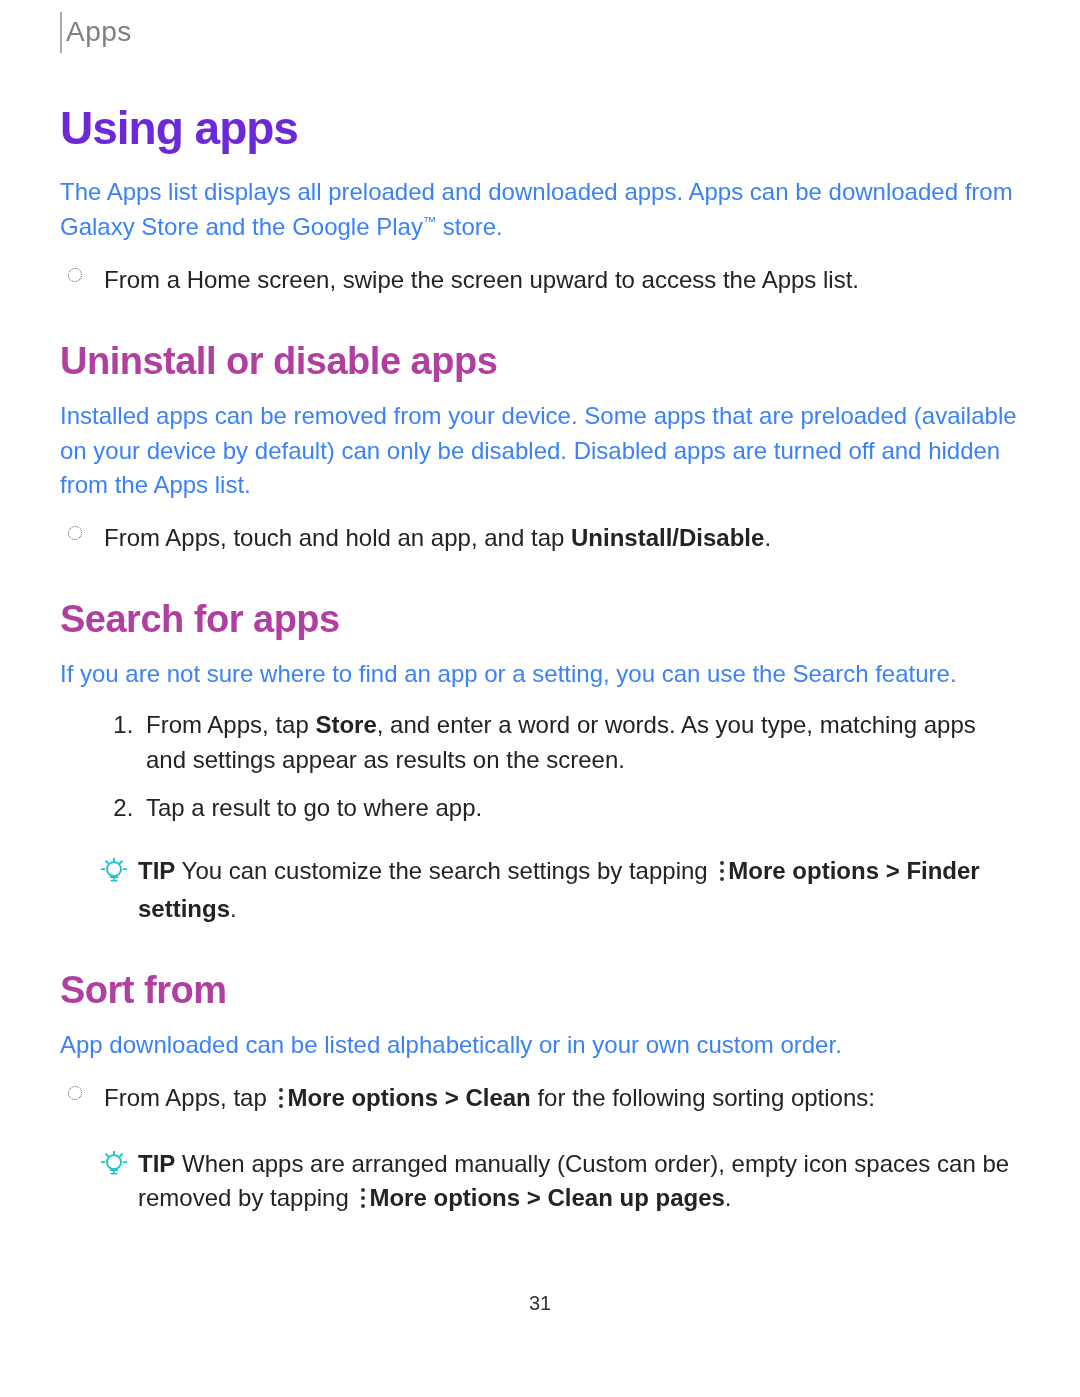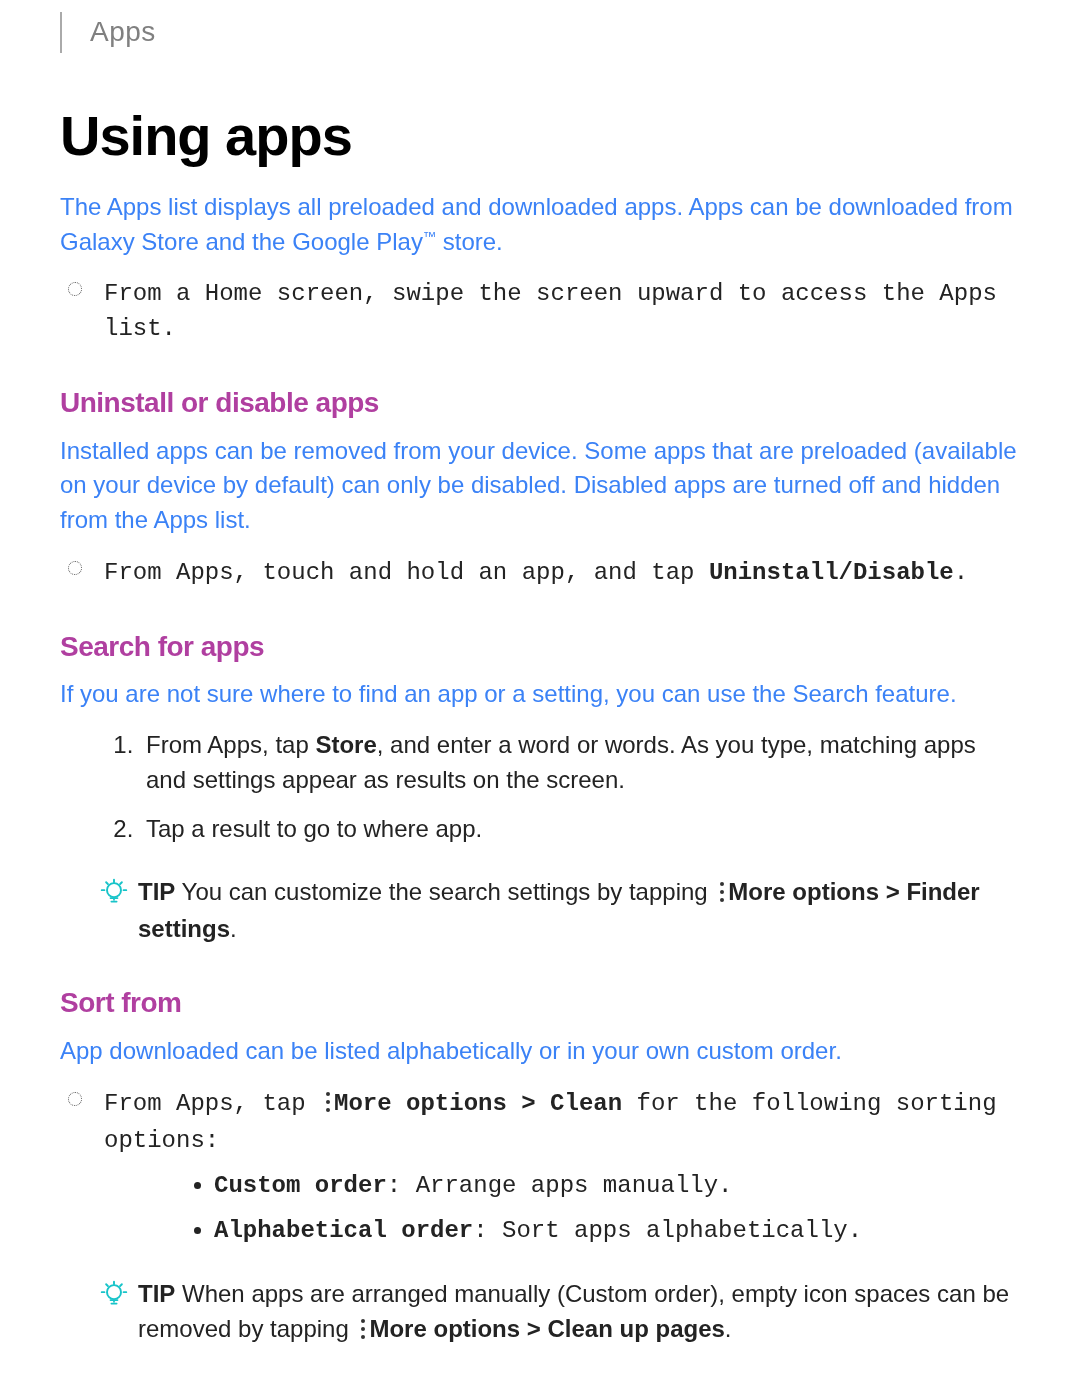--- a/index.html
+++ b/index.html
@@ -6,52 +6,51 @@
   body{
     width:1080px;height:1397px;
     font-family:Arial,Helvetica,sans-serif;
     font-size:24px;
     line-height:1.45;
     box-sizing:border-box;
     padding:0 60px 0 60px;
   }
   .toplabel-wrap{
     border-left:2px solid #aaa;
-    padding-left:28px;
+    padding-left:4px;
     margin-top:12px;
   }
   .toplabel{
     color:#808080;
     font-size:28px;
     letter-spacing:0.5px;
   }
   h1{
-    color:#000000;
+    color:#6d28d9;
     font-family:Arial,Helvetica,sans-serif;
     font-weight:800;
-    font-size:56px;
+    font-size:46px;
     letter-spacing:-1px;
     margin:42px 0 14px 0;
   }
   h2{
     color:#b03fa0;
     font-weight:800;
-    font-size:28px;
+    font-size:38px;
     letter-spacing:-0.5px;
     margin:36px 0 10px 0;
   }
   .para{
     margin:6px 0 8px 0;
     color:#3b82f6;
   }
   ul.circle{
     list-style:none;
     padding:0 0 0 44px;
     margin:18px 0 0 0;
-    font-family:Liberation Mono, monospace;
   }
   ul.circle>li{
     position:relative;
     margin-bottom:10px;
   }
   ul.circle>li::before{
     content:"";
     position:absolute;
     left:-36px;top:5px;
     width:14px;height:14px;
@@ -158,24 +157,20 @@
 
 <h2>Sort from</h2>
 <div class="para">App downloaded can be listed alphabetically or in your own custom order.</div>
 <ul class="circle">
   <li>
     <span>From Apps, tap </span><span class="more-icon"><svg viewBox="0 0 8 22">
           <circle cx="4" cy="3" r="2" fill="#333"></circle>
           <circle cx="4" cy="11" r="2" fill="#333"></circle>
           <circle cx="4" cy="19" r="2" fill="#333"></circle>
         </svg></span><span class="bold">More options</span><span class="bold chev"> &gt; </span><span class="bold">Clean</span><span> for the following sorting options:</span>
-    <ul class="dotsub">
-      <li><span class="bold">Custom order</span><span>: Arrange apps manually.</span></li>
-      <li><span class="bold">Alphabetical order</span><span>: Sort apps alphabetically.</span></li>
-    </ul>
   </li>
 </ul>
 
 <div class="tip">
   <span class="bulb">
     <svg viewBox="0 0 32 32">
         <g fill="none" stroke="#18c4c9" stroke-width="2.2" stroke-linecap="round">
       <circle cx="16" cy="15" r="8"></circle>
           <path d="M16 3v3M16 26v0M5 15h-3M30 15h-3M7 6l2 2M25 6l-2 2"></path>
       <path d="M12 24h8M13 28h6" stroke-width="2"></path>

